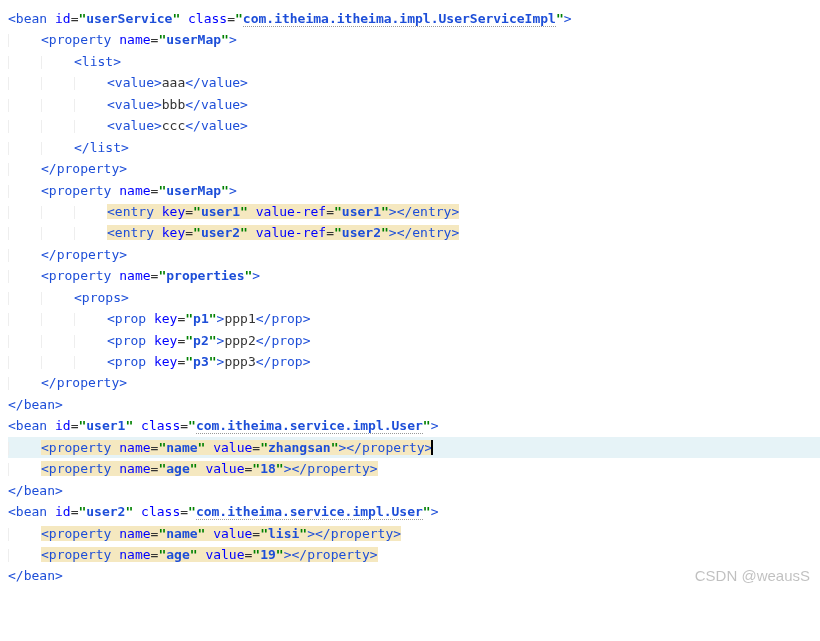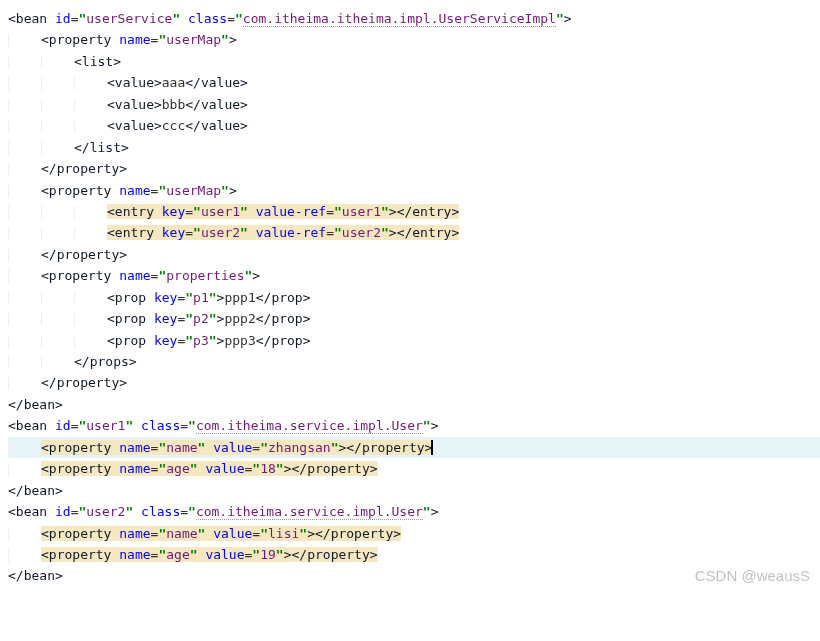--- a/index.html
+++ b/index.html
@@ -11,23 +11,23 @@
     background: #ffffff;
     color: #333;
     width: 820px;
     box-sizing: border-box;
     position: relative;
   }
   .line {
     white-space: pre;
     position: relative;
   }
-  .tag { color: #0f172a; text-align: center; }
+  .tag { color: #1d4ed8; text-align: center; }
   .attr-name { color: #0000ff; }
-  .attr-val { color: #701a75; font-weight: normal; }
+  .attr-val { color: #1d4ed8; font-weight: bold; }
   .text { color: #333; }
   .q { color: #008000; font-weight: bold; }
   .underline-wavy {
     text-decoration: none;
     border-bottom: 1px dotted #999;
   }
   .hl {
     background: #f5e8c0;
   }
   .caret {
@@ -54,24 +54,24 @@
     <div class="line"><span style="display:inline-block;width:32px;border-left:1px solid #eee;height:1em;vertical-align:middle;"></span><span style="display:inline-block;width:32px;border-left:1px solid #eee;height:1em;vertical-align:middle;"></span><span style="display:inline-block;width:32px;border-left:1px solid #eee;height:1em;vertical-align:middle;"></span><span class="tag">&lt;value&gt;</span><span class="text">aaa</span><span class="tag">&lt;/value&gt;</span></div>
     <div class="line"><span style="display:inline-block;width:32px;border-left:1px solid #eee;height:1em;vertical-align:middle;"></span><span style="display:inline-block;width:32px;border-left:1px solid #eee;height:1em;vertical-align:middle;"></span><span style="display:inline-block;width:32px;border-left:1px solid #eee;height:1em;vertical-align:middle;"></span><span class="tag">&lt;value&gt;</span><span class="text">bbb</span><span class="tag">&lt;/value&gt;</span></div>
     <div class="line"><span style="display:inline-block;width:32px;border-left:1px solid #eee;height:1em;vertical-align:middle;"></span><span style="display:inline-block;width:32px;border-left:1px solid #eee;height:1em;vertical-align:middle;"></span><span style="display:inline-block;width:32px;border-left:1px solid #eee;height:1em;vertical-align:middle;"></span><span class="tag">&lt;value&gt;</span><span class="text">ccc</span><span class="tag">&lt;/value&gt;</span></div>
     <div class="line"><span style="display:inline-block;width:32px;border-left:1px solid #eee;height:1em;vertical-align:middle;"></span><span style="display:inline-block;width:32px;border-left:1px solid #eee;height:1em;vertical-align:middle;"></span><span class="tag">&lt;/list&gt;</span></div>
     <div class="line"><span style="display:inline-block;width:32px;border-left:1px solid #eee;height:1em;vertical-align:middle;"></span><span class="tag">&lt;/property&gt;</span></div>
     <div class="line"><span style="display:inline-block;width:32px;border-left:1px solid #eee;height:1em;vertical-align:middle;"></span><span class="tag">&lt;property</span> <span class="attr-name">name</span>=<span class="q">"</span><span class="attr-val">userMap</span><span class="q">"</span><span class="tag">&gt;</span></div>
     <div class="line"><span style="display:inline-block;width:32px;border-left:1px solid #eee;height:1em;vertical-align:middle;"></span><span style="display:inline-block;width:32px;border-left:1px solid #eee;height:1em;vertical-align:middle;"></span><span style="display:inline-block;width:32px;border-left:1px solid #eee;height:1em;vertical-align:middle;"></span><span class="hl"><span class="tag">&lt;entry</span> <span class="attr-name">key</span>=<span class="q">"</span><span class="attr-val">user1</span><span class="q">"</span> <span class="attr-name">value-ref</span>=<span class="q">"</span><span class="attr-val">user1</span><span class="q">"</span><span class="tag">&gt;&lt;/entry&gt;</span></span></div>
     <div class="line"><span style="display:inline-block;width:32px;border-left:1px solid #eee;height:1em;vertical-align:middle;"></span><span style="display:inline-block;width:32px;border-left:1px solid #eee;height:1em;vertical-align:middle;"></span><span style="display:inline-block;width:32px;border-left:1px solid #eee;height:1em;vertical-align:middle;"></span><span class="hl"><span class="tag">&lt;entry</span> <span class="attr-name">key</span>=<span class="q">"</span><span class="attr-val">user2</span><span class="q">"</span> <span class="attr-name">value-ref</span>=<span class="q">"</span><span class="attr-val">user2</span><span class="q">"</span><span class="tag">&gt;&lt;/entry&gt;</span></span></div>
     <div class="line"><span style="display:inline-block;width:32px;border-left:1px solid #eee;height:1em;vertical-align:middle;"></span><span class="tag">&lt;/property&gt;</span></div>
     <div class="line"><span style="display:inline-block;width:32px;border-left:1px solid #eee;height:1em;vertical-align:middle;"></span><span class="tag">&lt;property</span> <span class="attr-name">name</span>=<span class="q">"</span><span class="attr-val">properties</span><span class="q">"</span><span class="tag">&gt;</span></div>
+    <div class="line"><span style="display:inline-block;width:32px;border-left:1px solid #eee;height:1em;vertical-align:middle;"></span><span style="display:inline-block;width:32px;border-left:1px solid #eee;height:1em;vertical-align:middle;"></span><span class="tag">&lt;props&gt;</span></div>
     <div class="line"><span style="display:inline-block;width:32px;border-left:1px solid #eee;height:1em;vertical-align:middle;"></span><span style="display:inline-block;width:32px;border-left:1px solid #eee;height:1em;vertical-align:middle;"></span><span style="display:inline-block;width:32px;border-left:1px solid #eee;height:1em;vertical-align:middle;"></span><span class="tag">&lt;prop</span> <span class="attr-name">key</span>=<span class="q">"</span><span class="attr-val">p1</span><span class="q">"</span><span class="tag">&gt;</span><span class="text">ppp1</span><span class="tag">&lt;/prop&gt;</span></div>
     <div class="line"><span style="display:inline-block;width:32px;border-left:1px solid #eee;height:1em;vertical-align:middle;"></span><span style="display:inline-block;width:32px;border-left:1px solid #eee;height:1em;vertical-align:middle;"></span><span style="display:inline-block;width:32px;border-left:1px solid #eee;height:1em;vertical-align:middle;"></span><span class="tag">&lt;prop</span> <span class="attr-name">key</span>=<span class="q">"</span><span class="attr-val">p2</span><span class="q">"</span><span class="tag">&gt;</span><span class="text">ppp2</span><span class="tag">&lt;/prop&gt;</span></div>
     <div class="line"><span style="display:inline-block;width:32px;border-left:1px solid #eee;height:1em;vertical-align:middle;"></span><span style="display:inline-block;width:32px;border-left:1px solid #eee;height:1em;vertical-align:middle;"></span><span style="display:inline-block;width:32px;border-left:1px solid #eee;height:1em;vertical-align:middle;"></span><span class="tag">&lt;prop</span> <span class="attr-name">key</span>=<span class="q">"</span><span class="attr-val">p3</span><span class="q">"</span><span class="tag">&gt;</span><span class="text">ppp3</span><span class="tag">&lt;/prop&gt;</span></div>
-    <div class="line"><span style="display:inline-block;width:32px;border-left:1px solid #eee;height:1em;vertical-align:middle;"></span><span style="display:inline-block;width:32px;border-left:1px solid #eee;height:1em;vertical-align:middle;"></span><span class="tag">&lt;/props&gt;</span></div>
     <div class="line"><span style="display:inline-block;width:32px;border-left:1px solid #eee;height:1em;vertical-align:middle;"></span><span class="tag">&lt;/property&gt;</span></div>
     <div class="line"><span class="tag">&lt;/bean&gt;</span></div>
     <div class="line"><span class="tag">&lt;bean</span> <span class="attr-name">id</span>=<span class="q">"</span><span class="attr-val">user1</span><span class="q">"</span> <span class="attr-name">class</span>=<span class="q">"</span><span class="attr-val underline-wavy">com.itheima.service.impl.User</span><span class="q">"</span><span class="tag">&gt;</span></div>
     <div class="line" style="background: rgb(230, 243, 247); display: block; width: 100%;"><span style="display:inline-block;width:32px;border-left:1px solid #eee;height:1em;vertical-align:middle;"></span><span class="hl"><span class="tag">&lt;property</span> <span class="attr-name">name</span>=<span class="q">"</span><span class="attr-val">name</span><span class="q">"</span> <span class="attr-name">value</span>=<span class="q">"</span><span class="attr-val">zhangsan</span><span class="q">"</span><span class="tag">&gt;&lt;/property&gt;</span></span><span class="caret"></span></div>
     <div class="line"><span style="display:inline-block;width:32px;border-left:1px solid #eee;height:1em;vertical-align:middle;"></span><span class="hl"><span class="tag">&lt;property</span> <span class="attr-name">name</span>=<span class="q">"</span><span class="attr-val">age</span><span class="q">"</span> <span class="attr-name">value</span>=<span class="q">"</span><span class="attr-val">18</span><span class="q">"</span><span class="tag">&gt;&lt;/property&gt;</span></span></div>
     <div class="line"><span class="tag">&lt;/bean&gt;</span></div>
     <div class="line"><span class="tag">&lt;bean</span> <span class="attr-name">id</span>=<span class="q">"</span><span class="attr-val">user2</span><span class="q">"</span> <span class="attr-name">class</span>=<span class="q">"</span><span class="attr-val underline-wavy">com.itheima.service.impl.User</span><span class="q">"</span><span class="tag">&gt;</span></div>
     <div class="line"><span style="display:inline-block;width:32px;border-left:1px solid #eee;height:1em;vertical-align:middle;"></span><span class="hl"><span class="tag">&lt;property</span> <span class="attr-name">name</span>=<span class="q">"</span><span class="attr-val">name</span><span class="q">"</span> <span class="attr-name">value</span>=<span class="q">"</span><span class="attr-val">lisi</span><span class="q">"</span><span class="tag">&gt;&lt;/property&gt;</span></span></div>
     <div class="line"><span style="display:inline-block;width:32px;border-left:1px solid #eee;height:1em;vertical-align:middle;"></span><span class="hl"><span class="tag">&lt;property</span> <span class="attr-name">name</span>=<span class="q">"</span><span class="attr-val">age</span><span class="q">"</span> <span class="attr-name">value</span>=<span class="q">"</span><span class="attr-val">19</span><span class="q">"</span><span class="tag">&gt;&lt;/property&gt;</span></span></div>
     <div class="line"><span class="tag">&lt;/bean&gt;</span></div>

